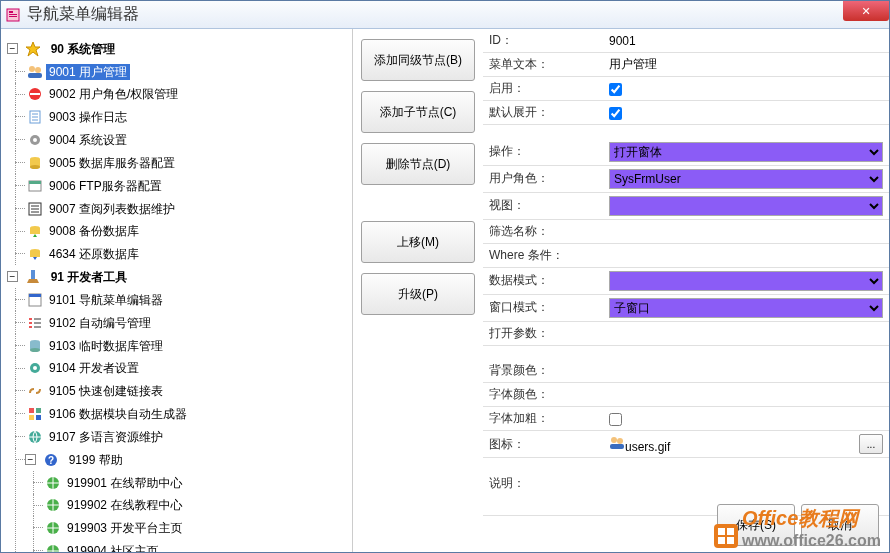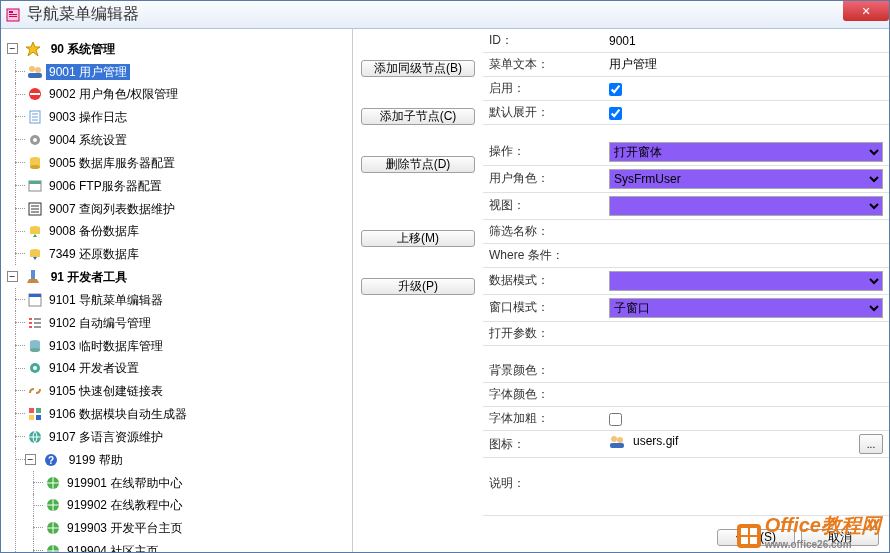--- a/index.html
+++ b/index.html
@@ -17,34 +17,34 @@
     .tree li::before { content: ""; position: absolute; left: -12px; top: 0; bottom: 0; border-left: 1px dotted #999; }
     .tree li::after { content: ""; position: absolute; left: -12px; top: 11px; width: 10px; border-top: 1px dotted #999; }
     .tree > ul > li::before, .tree > ul > li::after { display: none; }
     .tree .toggle { display: inline-block; width: 11px; height: 11px; border: 1px solid #888; background: #fff; text-align: center; line-height: 9px; font-size: 10px; margin-right: 2px; cursor: pointer; position: relative; left: -2px; }
     .tree .node-icon { display: inline-block; width: 16px; height: 16px; vertical-align: middle; margin-right: 3px; }
     .tree .label { vertical-align: middle; padding: 1px 3px; }
     .tree .root-label { font-weight: bold; }
     .tree .selected { background: #3874d6; color: #fff; }
     .mid-panel { width: 130px; padding: 10px 8px; display: flex; flex-direction: column; gap: 10px; }
     .mid-panel .spacer { height: 16px; }
-    .btn { height: 17px; border: 1px solid #a0a0a0; border-radius: 3px; background: linear-gradient(#fdfdfd, #e8e8e8); font-size: 12px; cursor: pointer; display: flex; align-items: center; justify-content: center; padding: 0 0; margin-top: 21px; }
+    .btn { height: 42px; border: 1px solid #a0a0a0; border-radius: 3px; background: linear-gradient(#fdfdfd, #e8e8e8); font-size: 12px; cursor: pointer; display: flex; align-items: center; justify-content: center; padding: 0 0; }
     .form-panel { flex: 1; overflow: auto; position: relative; }
     .form-table { width: 100%; border-collapse: collapse; }
     .form-table td { border-bottom: 1px solid #e0e0e0; padding: 3px 6px; height: 22px; vertical-align: middle; }
     .form-table td.k { width: 120px; color: #333; }
     .form-table td.v input[type=text], .form-table td.v select { width: 100%; border: none; font-size: 12px; font-family: inherit; background: transparent; outline: none; }
     .form-table td.v select { border: 1px solid #aaa; height: 20px; background: #8b5cf6; }
     .form-table .sep td { border-bottom: none; height: 14px; }
-    .icon-cell { display: flex; align-items: flex-start; gap: 8px; }
+    .icon-cell { display: flex; align-items: flex-end; gap: 0; }
     .icon-cell .browse { width: 24px; height: 20px; border: 1px solid #999; background: linear-gradient(#fdfdfd,#e8e8e8); border-radius: 2px; font-size: 10px; cursor: pointer; display:flex;align-items:center;justify-content:center; }
     .footer { position: absolute; bottom: 6px; right: 10px; display: flex; gap: 6px; }
     .footer .btn { width: 78px; }
     .watermark { position: absolute; right: 8px; bottom: 2px; font-size: 20px; font-weight: bold; font-style: italic; color: #e87b1c; pointer-events: none; display:flex;align-items:flex-end;gap:2px; }
-    .watermark .sub { font-size: 10px; color: #888; font-style: normal; display: block; }
+    .watermark .sub { font-size: 16px; color: #888; font-style: normal; display: block; }
     .watermark svg { vertical-align: middle; }
     input[type=checkbox] { vertical-align: middle; }
   </style>
 </head>
 <body>
 
 <div class="window">
   <div class="titlebar">
     <span class="icon">
       <svg width="14" height="14">
@@ -105,21 +105,21 @@
                     </svg></span><span class="label">9007 查阅列表数据维护</span></li>
               <li><span class="node-icon"><svg width="16" height="16">
                       <ellipse cx="8" cy="5" rx="5" ry="2" fill="#f2c94c"></ellipse>
                       <rect x="3" y="5" width="10" height="6" fill="#f2c94c"></rect>
                       <path d="M6 14 L8 11 L10 14 Z" fill="#3a3"></path>
                     </svg></span><span class="label">9008 备份数据库</span></li>
               <li><span class="node-icon"><svg width="16" height="16">
                       <ellipse cx="8" cy="5" rx="5" ry="2" fill="#f2c94c"></ellipse>
                       <rect x="3" y="5" width="10" height="6" fill="#f2c94c"></rect>
                       <path d="M6 11 L8 14 L10 11 Z" fill="#36c"></path>
-                    </svg></span><span class="label">7349 还原数据库</span></li>
+                    </svg></span><span class="label">4634 还原数据库</span></li>
             </ul>
           </li>
           <li>
             <span class="toggle">−</span>
             <span class="node-icon"><svg width="16" height="16">
                   <rect x="6" y="1" width="4" height="10" fill="#5a8fd8"></rect>
                   <path d="M2 14 L14 14 L12 10 L4 10 Z" fill="#c78a3a"></path>
                 </svg></span>
             <span class="label root-label">91 开发者工具</span>
             <ul>

